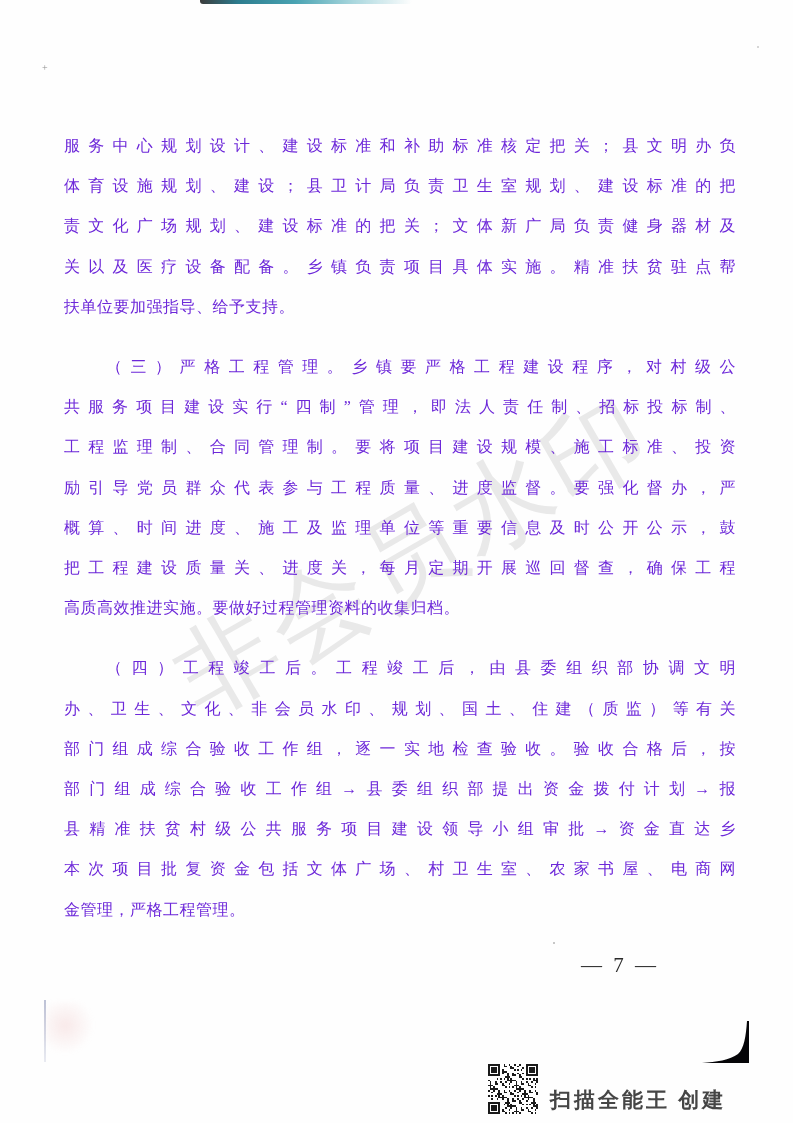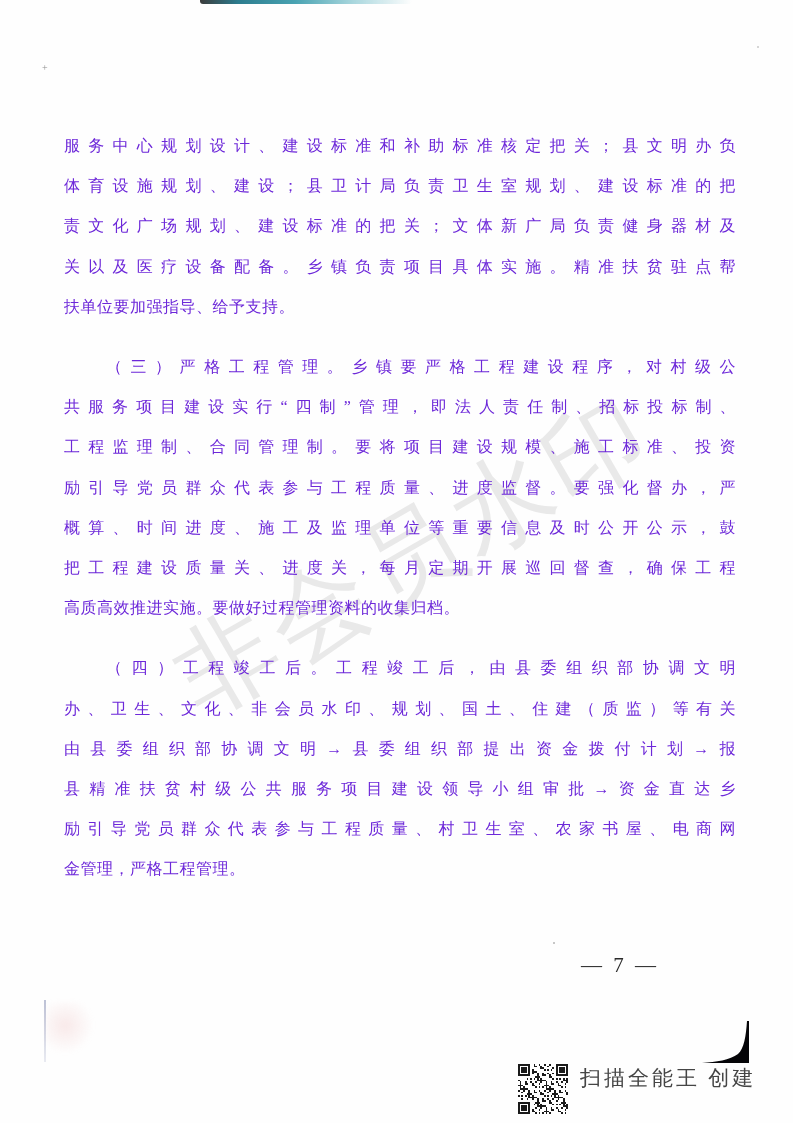--- a/index.html
+++ b/index.html
@@ -37,21 +37,21 @@
     text-align:justify;text-align-last:justify;text-justify:inter-character;
     letter-spacing:.5px;
   }
   .ln.ind{text-indent:42px;margin-top:20px;}
   .ln.end{text-align-last:left;}
   .pageno{
     position:absolute;top:953px;right:134px;z-index:1;
     font-size:21px;color:#2a2a2a;letter-spacing:3px;
   }
   
-  .footer{position:absolute;left:518px;top:1064px;display:flex;align-items:flex-start;z-index:1;}
+  .footer{position:absolute;left:488px;top:1064px;display:flex;align-items:flex-end;z-index:1;font-weight:bold;}
   .qr{width:50px;height:50px;display:block;}
   .credit{margin-left:12px;font-size:21px;color:#454545;letter-spacing:3px;white-space:nowrap;}
   
   .curl{position:absolute;left:700px;top:1018px;z-index:1;}
 </style>
 </head>
 <body>
 
 <div class="page">
 
@@ -72,23 +72,24 @@
     <div class="ln end">扶单位要加强指导、给予支持。</div>
     <div class="ln ind">（三）严格工程管理。乡镇要严格工程建设程序，对村级公</div>
     <div class="ln">共服务项目建设实行“四制”管理，即法人责任制、招标投标制、</div>
     <div class="ln">工程监理制、合同管理制。要将项目建设规模、施工标准、投资</div>
     <div class="ln">励引导党员群众代表参与工程质量、进度监督。要强化督办，严</div>
     <div class="ln">概算、时间进度、施工及监理单位等重要信息及时公开公示，鼓</div>
     <div class="ln">把工程建设质量关、进度关，每月定期开展巡回督查，确保工程</div>
     <div class="ln end">高质高效推进实施。要做好过程管理资料的收集归档。</div>
     <div class="ln ind">（四）工程竣工后。工程竣工后，由县委组织部协调文明</div>
     <div class="ln">办、卫生、文化、非会员水印、规划、国土、住建（质监）等有关</div>
-    <div class="ln">由县委组织部协调文明→县委组织部提出资金拨付计划→报</div>
+    <div class="ln">部门组成综合验收工作组，逐一实地检查验收。验收合格后，按</div>
+    <div class="ln">部门组成综合验收工作组→县委组织部提出资金拨付计划→报</div>
     <div class="ln">县精准扶贫村级公共服务项目建设领导小组审批→资金直达乡</div>
-    <div class="ln">励引导党员群众代表参与工程质量、村卫生室、农家书屋、电商网</div>
+    <div class="ln">本次项目批复资金包括文体广场、村卫生室、农家书屋、电商网</div>
     <div class="ln end">金管理，严格工程管理。</div>
   </main>
 
   <div class="pageno">— 7 —</div>
 
   <div class="footer">
     <svg class="qr" viewBox="0 0 29 29" shape-rendering="crispEdges">
       <rect x="0" y="0" width="29" height="29" fill="#ffffff"></rect>
       <g fill="#1a1a1a" id="qr-cells">
           <rect x="9" y="0" width="1" height="1"></rect>

